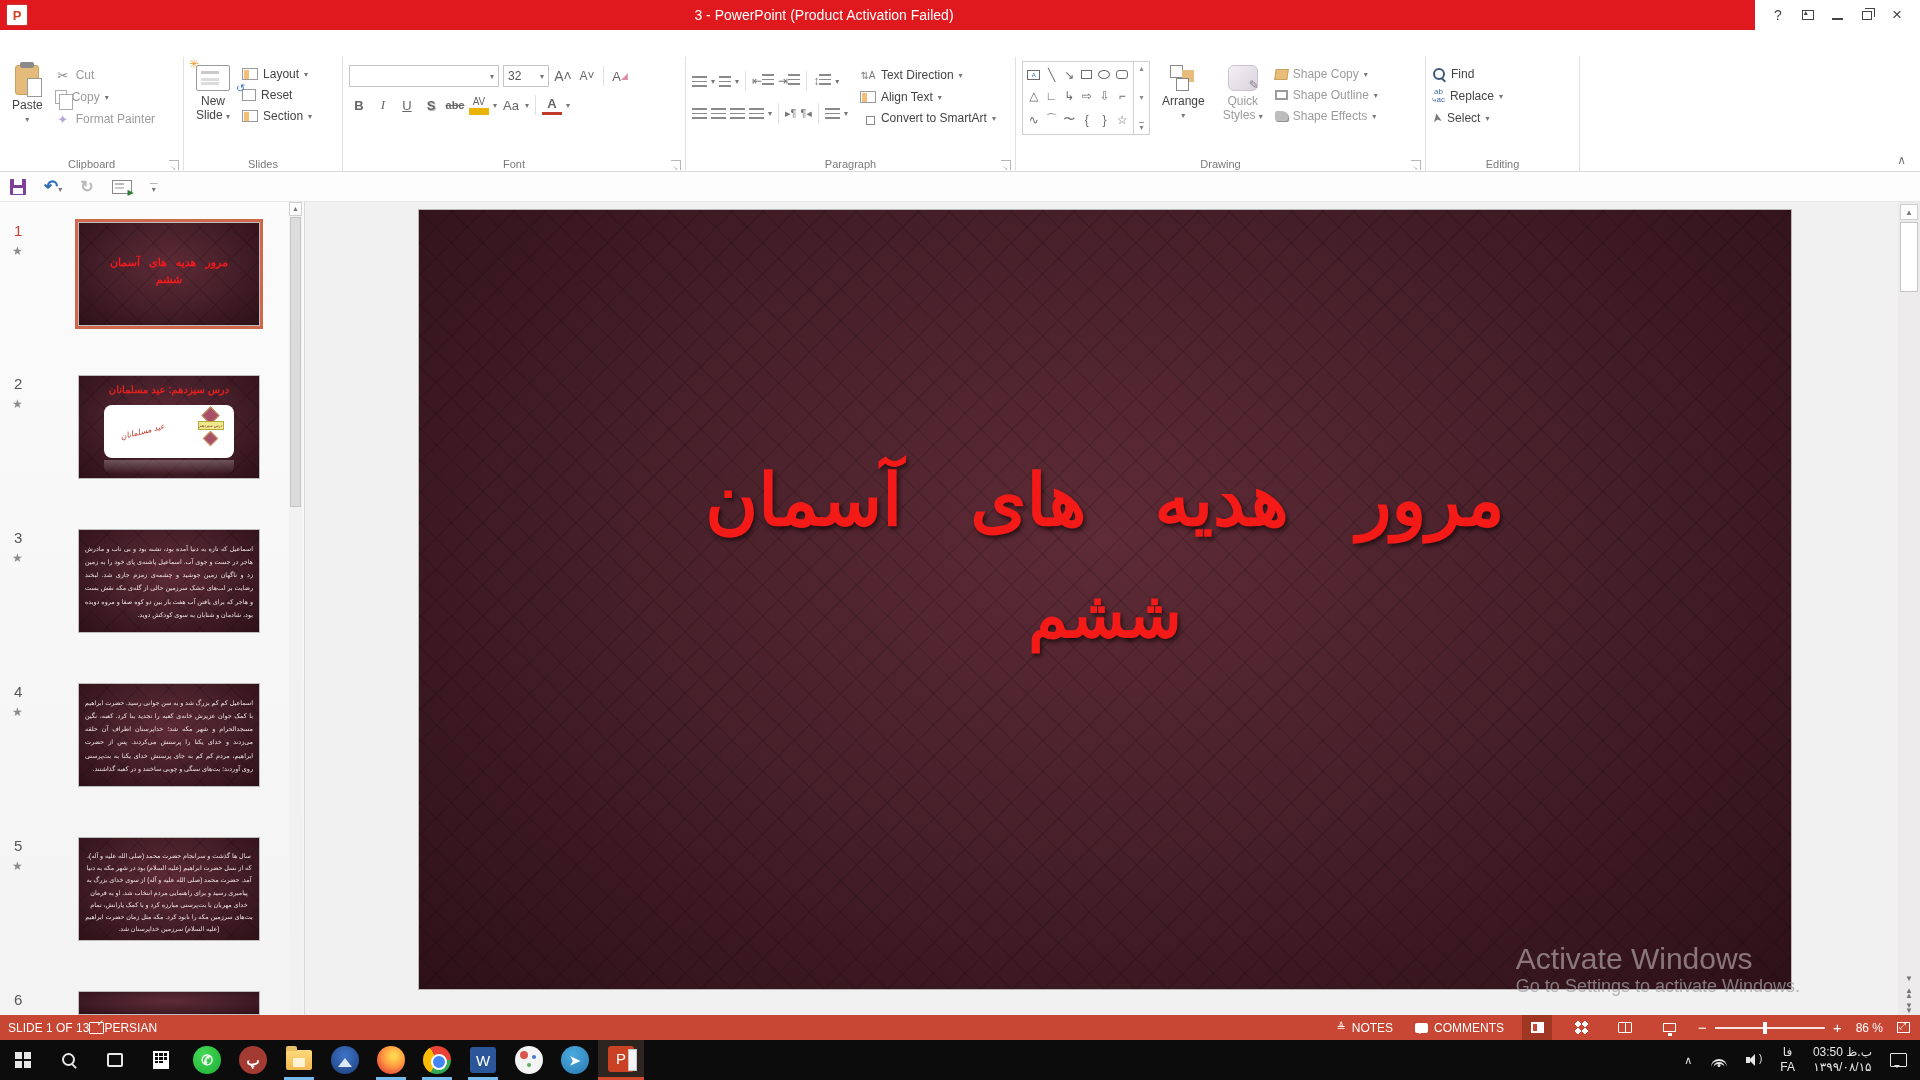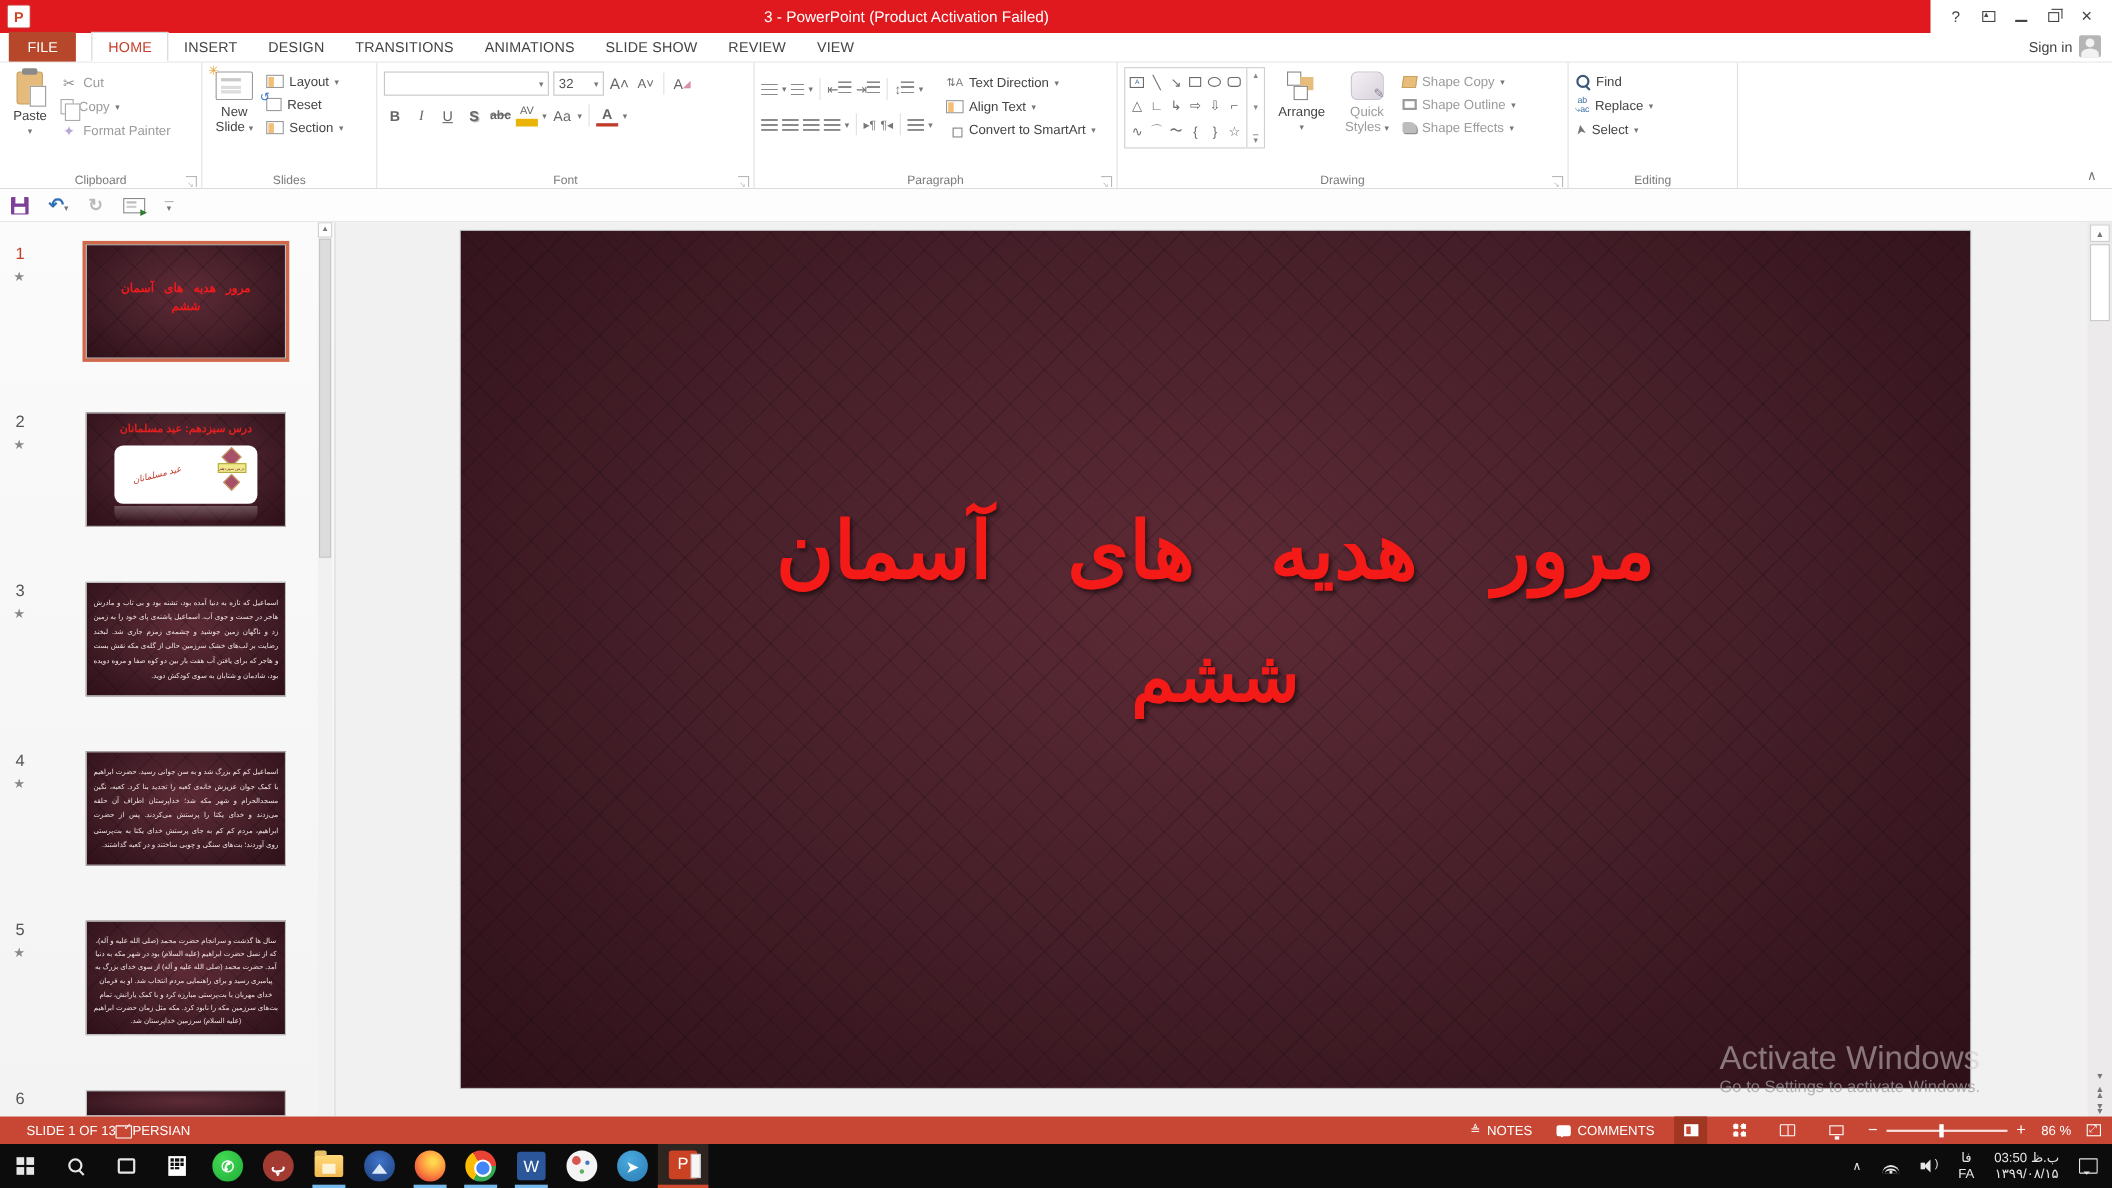--- a/index.html
+++ b/index.html
@@ -130,31 +130,31 @@
   .thumb-scroll .up { position:absolute; top:0; left:0; width:13px; height:14px; background:#fdfdfd; border:1px solid #d0d0d0; color:#777; font-size:7px; text-align:center; line-height:12px; }
   .thumb-scroll .thumbar { position:absolute; top:15px; left:1px; width:11px; height:290px; background:#dcdcdc; border:1px solid #c6c6c6; }
 
   
   .canvas { position:relative; flex:1; height:813px; }
   .slide { position:absolute; left:114px; top:8px; width:1372px; height:779px; box-shadow:0 0 0 1px #b9b9b9; }
   .slide-title { position:absolute; left:0; right:0; top:248px; text-align:center; color:#f31a18; font-weight:bold; font-size:72px; direction:rtl; word-spacing:48px; letter-spacing:4px; text-shadow:2px 3px 4px rgba(0,0,0,.55); }
   .slide-sub { position:absolute; left:0; right:0; top:368px; text-align:center; color:#f31a18; font-weight:bold; font-size:64px; direction:rtl; text-shadow:2px 3px 4px rgba(0,0,0,.55); }
   .watermark { position:absolute; right:120px; bottom:18px; text-align:left; pointer-events:none; }
   .wm1 { font-size:30px; color:rgba(210,200,205,.55); }
-  .wm2 { font-size:15px; color:rgba(160,158,162,.75); }
+  .wm2 { font-size:18px; color:rgba(160,158,162,.75); }
 
   .vscroll { position:absolute; right:0; top:0; width:22px; height:813px; background:#eceaea; }
   .vscroll .up { position:absolute; top:2px; left:2px; width:18px; height:16px; background:#fdfdfd; border:1px solid #cfcfcf; color:#777; font-size:8px; text-align:center; line-height:15px; }
   .vscroll .vthumb { position:absolute; top:20px; left:2px; width:18px; height:70px; background:#fff; border:1px solid #c6c6c6; }
   .vscroll .bgroup { position:absolute; bottom:2px; left:0; width:22px; display:flex; flex-direction:column; align-items:center; gap:6px; color:#777; }
   .dblchev { display:flex; flex-direction:column; line-height:.55; font-size:8px; }
 
   
   .statusbar { position:absolute; left:0; top:1015px; width:1920px; height:25px; background:#c74634; color:#fff; display:flex; align-items:center; font-size:12px; }
-  .sb-left { display:flex; align-items:center; padding-left:24px; }
+  .sb-left { display:flex; padding-left:8px; }
   .spell-icon { position:relative; width:15px; height:12px; }
   .spell-icon::before { content:""; position:absolute; left:0; top:1px; width:13px; height:10px; border:1px solid #fff; border-radius:1px; background:transparent; }
   .spell-icon::after { content:"✓"; position:absolute; left:7px; top:-3px; font-size:9px; color:#fff; }
   .sb-right { margin-left:auto; display:flex; align-items:center; gap:14px; padding-right:10px; }
   .sb-item { display:flex; align-items:center; gap:6px; padding:0 4px; height:25px; }
   .notes-icon { font-size:11px; }
   .bubble-icon { position:relative; width:13px; height:10px; background:#fff; border-radius:2px; }
   .bubble-icon::after { content:""; position:absolute; left:2px; bottom:-4px; border:3px solid transparent; border-top-color:#fff; }
   .viewbtn { width:30px; height:25px; display:flex; align-items:center; justify-content:center; }
   .viewbtn.active { background:#a03722; }
@@ -232,36 +232,20 @@
     <div class="titletext">3 -  PowerPoint (Product Activation Failed)</div>
     <div class="winctrls">
       <div class="wc">?</div>
       <div class="wc"><span class="wc-ribbonopt"></span></div>
       <div class="wc"><span class="wc-min"></span></div>
       <div class="wc"><span class="wc-restore"></span></div>
       <div class="wc" style="font-size:17px;">×</div>
     </div>
   </div>
 
-  <div class="tabrow">
-    <div class="filetab">FILE</div>
-    <div style="width:14px;"></div>
-    <div class="tab active">HOME</div>
-    <div class="tab">INSERT</div>
-    <div class="tab">DESIGN</div>
-    <div class="tab">TRANSITIONS</div>
-    <div class="tab">ANIMATIONS</div>
-    <div class="tab">SLIDE SHOW</div>
-    <div class="tab">REVIEW</div>
-    <div class="tab">VIEW</div>
-    <div class="signin">
-      <span>Sign in</span>
-      <span class="avatar"></span>
-    </div>
-  </div>
 
   <div class="ribbon">
 
     <div class="rgroup" style="width:184px;">
       <div class="bigbtn">
         <span class="clipboard-icon"></span>
         <span class="lbl">Paste</span>
         <span class="caret">▾</span>
       </div>
       <div class="smallcol">

